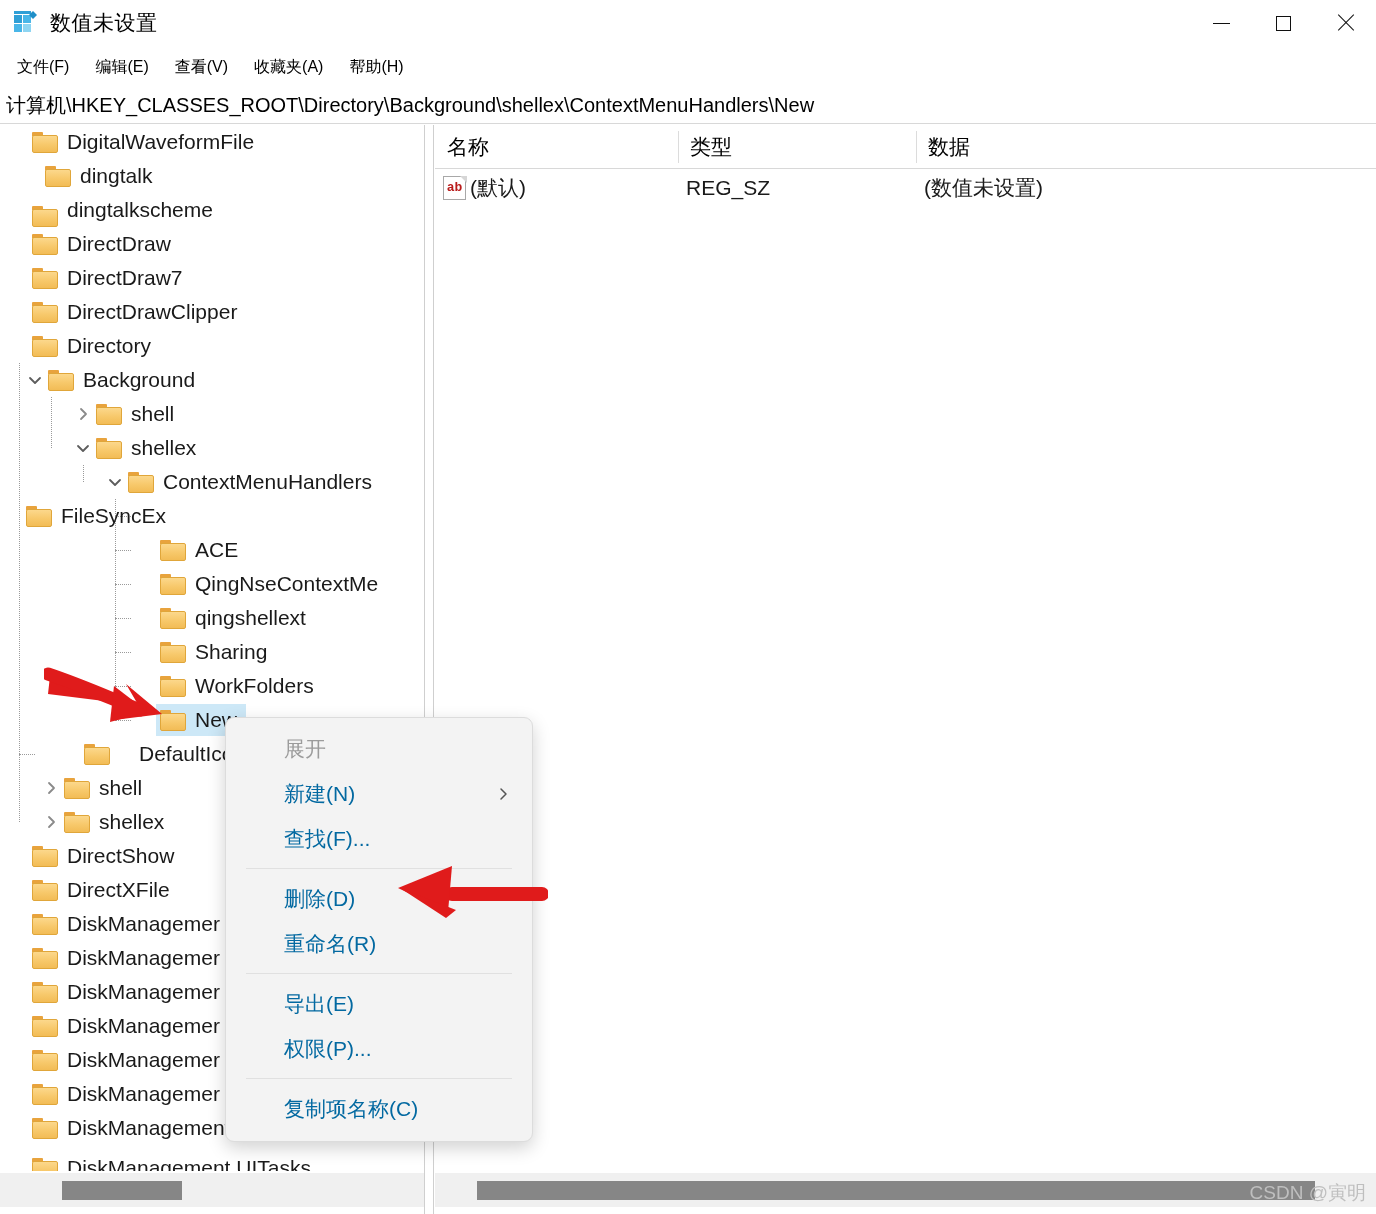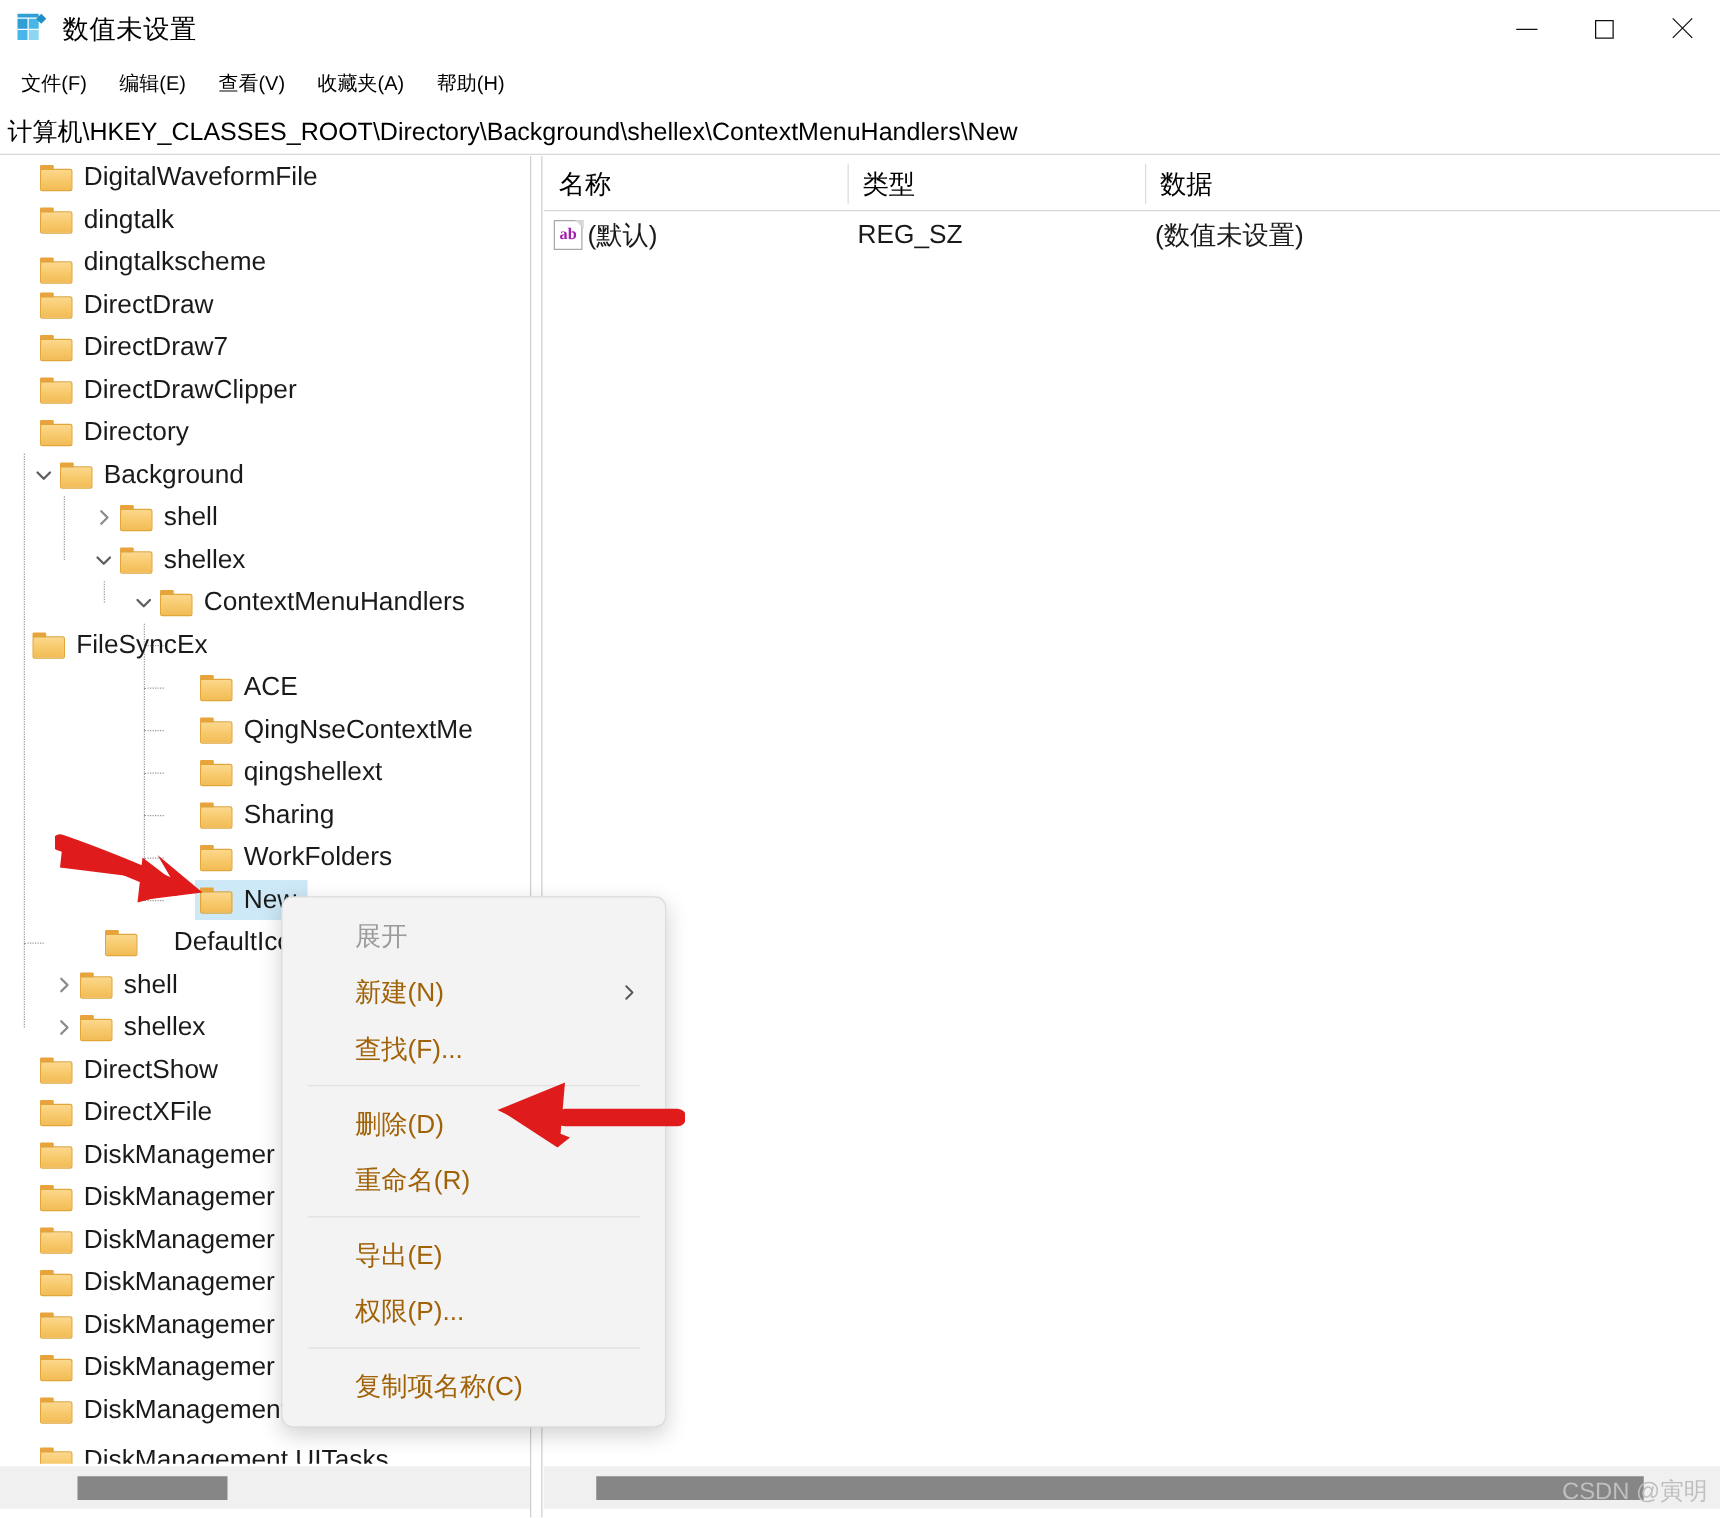--- a/index.html
+++ b/index.html
@@ -246,22 +246,22 @@
     position: absolute; right: 0; top: 0;
     width: 0; height: 0;
     border-left: 7px solid transparent;
     border-top: 7px solid #d6d6d6;
   }
   .ab-ico .ab-txt {
     position: absolute; left: 0; top: 0;
     width: 23px; height: 22px;
     display: flex; align-items: center; justify-content: center;
     font-size: 13px; font-weight: bold;
-    color: #a21caf;
-    font-family: Liberation Serif, serif;
+    color: #b91c1c;
+    font-family: Liberation Mono, monospace;
   }
 
   
   .list-hscroll {
     position: absolute; left: 0; top: 1048px;
     width: 941px; height: 34px;
     background: #f0f0f0;
   }
   .list-hscroll .thumb {
     position: absolute; left: 42px; top: 8px;
@@ -279,21 +279,21 @@
     border-radius: 9px;
     box-shadow: 0 6px 18px rgba(0,0,0,0.18);
     padding: 8px 0 10px 0;
     z-index: 40;
   }
   .ctx-item {
     position: relative;
     height: 45px;
     display: flex; align-items: center;
     padding-left: 58px; padding-right: 22px;
-    font-size: 21px; color: #a16207;
+    font-size: 21px; color: #0369a1;
     white-space: nowrap;
   }
   .ctx-item.disabled { color: #9b9b9b; }
   .ctx-sub {
     position: absolute; right: 22px; top: 0;
     height: 45px; display: flex; align-items: center;
     color: #555;
   }
   .ctx-sep {
     height: 1px; background: #e0e0e0;
@@ -368,21 +368,21 @@
             <div class="rowinner" style="padding-left: 6px;">
               <span class="twisty"></span>
               <span class="folder-ico">
                 <span class="tab"></span>
                 <span class="body"></span>
               </span>
               <span class="tree-label">DigitalWaveformFile</span>
             </div>
           </div>
           <div class="tree-row">
-            <div class="rowinner" style="padding-left: 6px;">
+            <div class="rowinner" style="padding-left: 19px;">
               <span class="twisty"></span>
               <span class="folder-ico">
                 <span class="tab"></span>
                 <span class="body"></span>
               </span>
               <span class="tree-label">dingtalk</span>
             </div>
           </div>
           <div class="tree-row">
             <div class="rowinner" style="padding-left: 6px; align-items: flex-end;">

